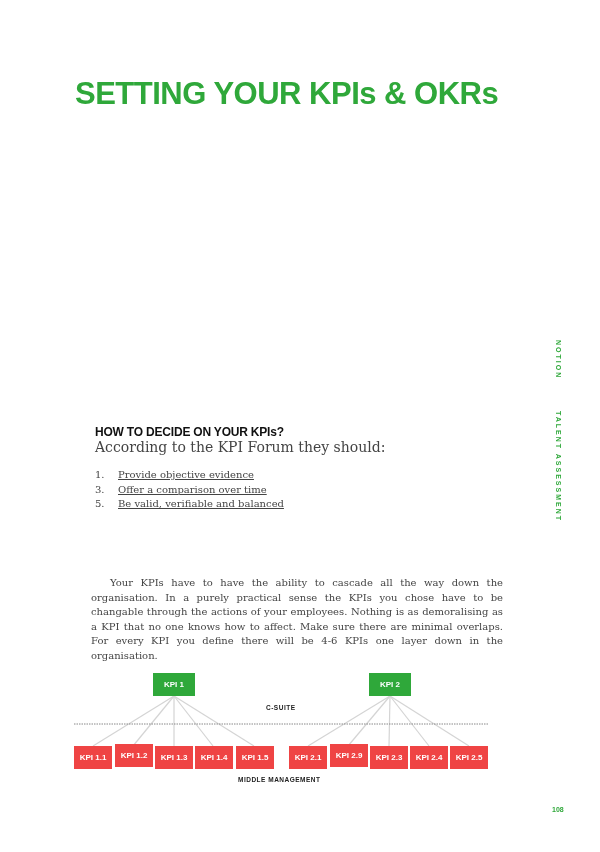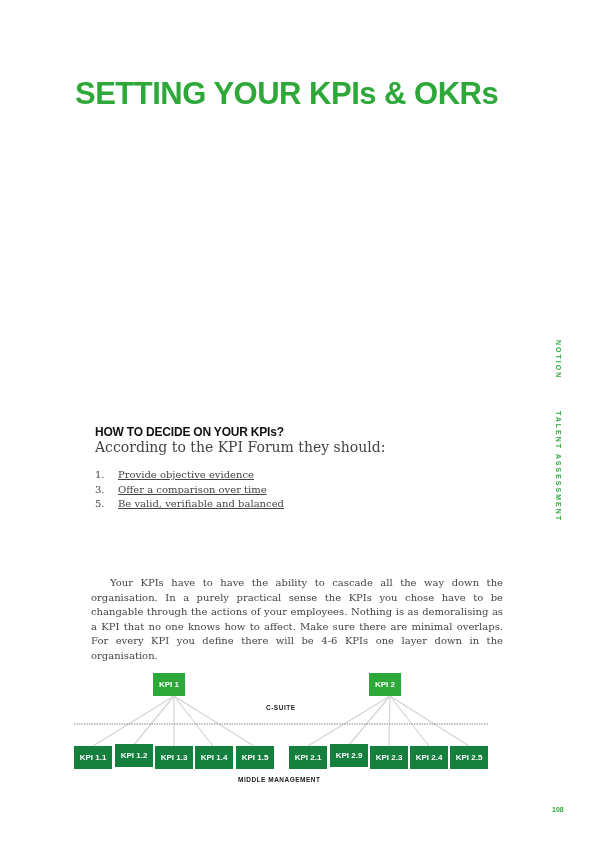--- a/index.html
+++ b/index.html
@@ -38,22 +38,22 @@
     position: absolute; left: 75px; top: 560px; width: 412px;
     font-size: 10px; line-height: 14.5px; color: #444; text-align: justify; margin: 16px;
     text-indent: 19px;
   }
   .diagram { position: absolute; left: 0; top: 0; width: 600px; height: 852px; }
   .box {
     position: absolute; height: 23px; display: flex; align-items: center; justify-content: center;
     font-family: "Liberation Sans", sans-serif; font-weight: bold; font-size: 8px; color: #fff;
     white-space: nowrap;
   }
-  .box.green { background: #2fa83a; top: 673px; width: 32px; }
-  .box.black { background: #15803d; top: 746px; width: 38px; }
+  .box.green { background: #2fa83a; top: 673px; width: 42px; }
+  .box.black { background: #ef4444; top: 746px; width: 38px; }
   .label {
     position: absolute; font-family: "Liberation Sans", sans-serif; font-weight: bold;
     font-size: 6.5px; color: #222; letter-spacing: 0.5px; white-space: nowrap;
   }
   .page-num {
     position: absolute; left: 552px; top: 806px;
     font-family: "Liberation Sans", sans-serif; font-weight: bold; font-size: 7px; color: #2fa83a;
   }
 </style>
 </head>

